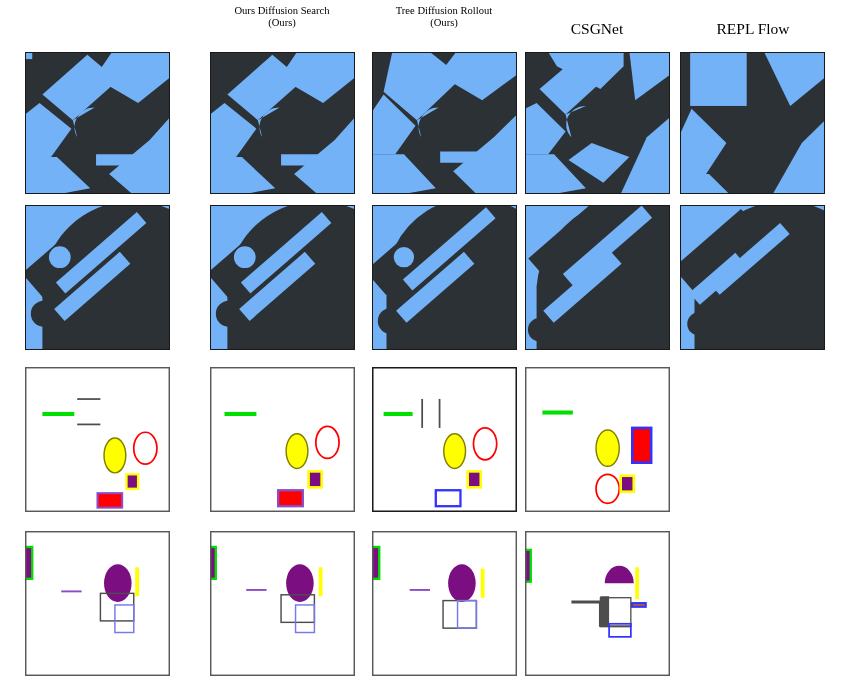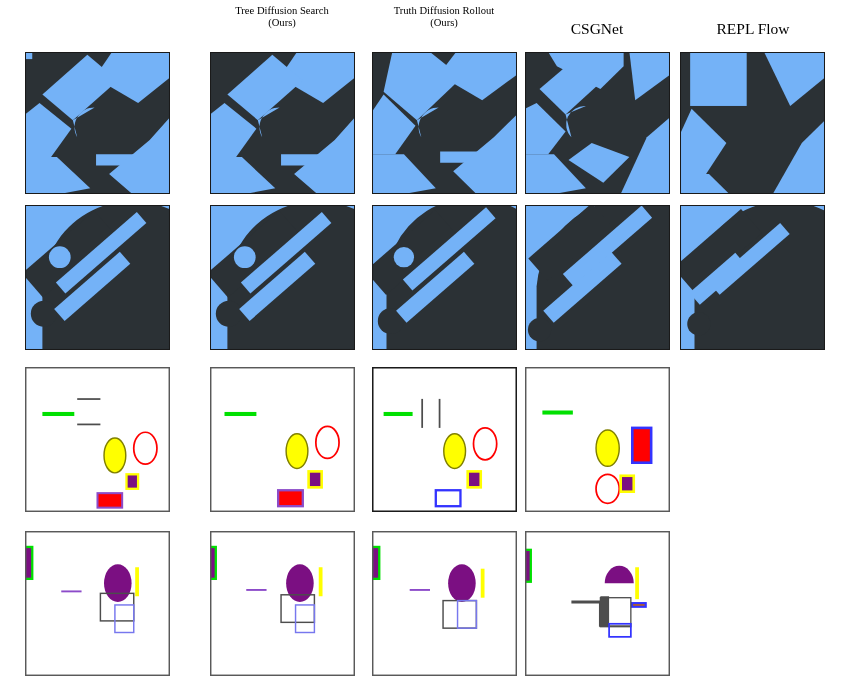--- a/index.html
+++ b/index.html
@@ -23,26 +23,26 @@
   .cell{position:absolute;overflow:hidden;}
   .cell svg{display:block;width:100%;height:100%;}
 </style>
 </head>
 <body>
 
 <div id="figure">
 
 
   <div class="col-header" style="left:206px;top:5px;width:152px;font-size:10.6px;">
-    <span class="hl">Tree Diffusion Search</span>
+    <span class="hl">Ours Diffusion Search</span>
     <span class="hl">(Ours)</span>
   </div>
 
   <div class="col-header" style="left:368px;top:5px;width:152px;font-size:10.6px;">
-    <span class="hl">Truth Diffusion Rollout</span>
+    <span class="hl">Tree Diffusion Rollout</span>
     <span class="hl">(Ours)</span>
   </div>
 
   <div class="col-header" style="left:683px;top:20px;width:140px;font-size:15.5px;">
     <span class="hl">REPL Flow</span>
   </div>
 
   <div class="col-header" style="left:527px;top:20px;width:140px;font-size:15.5px;">
     <span class="hl">CSGNet</span>
   </div>

